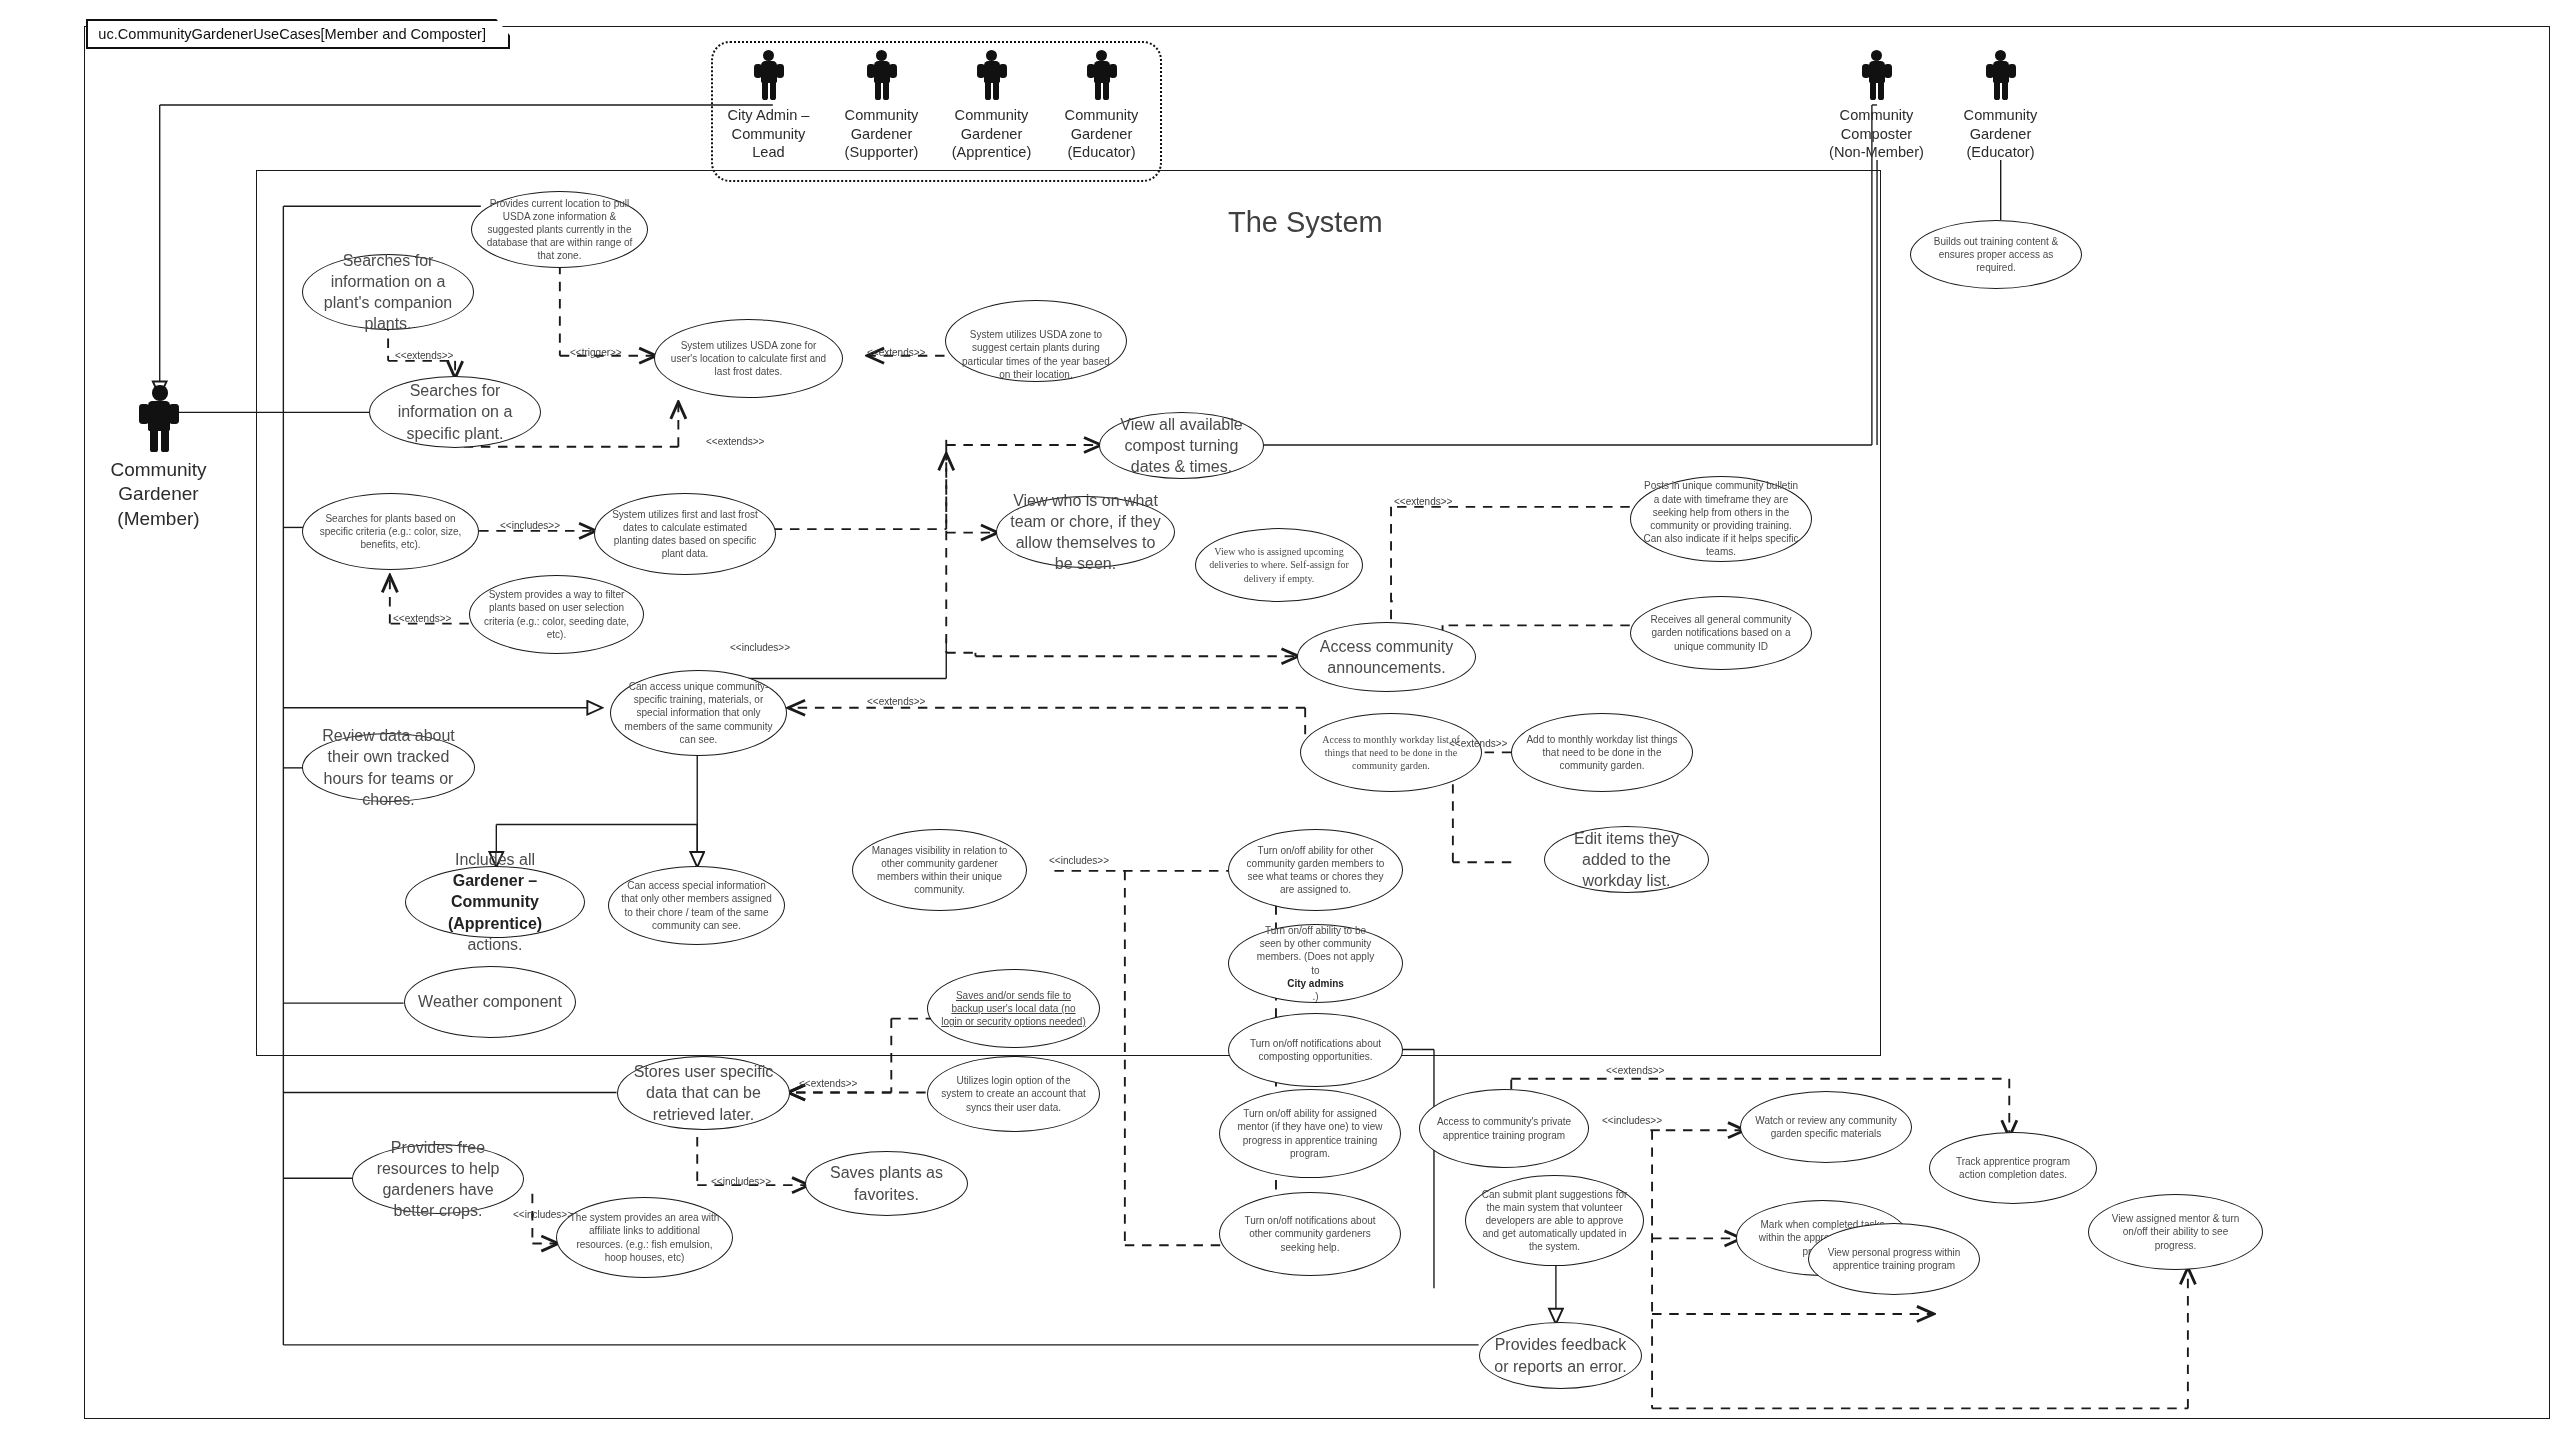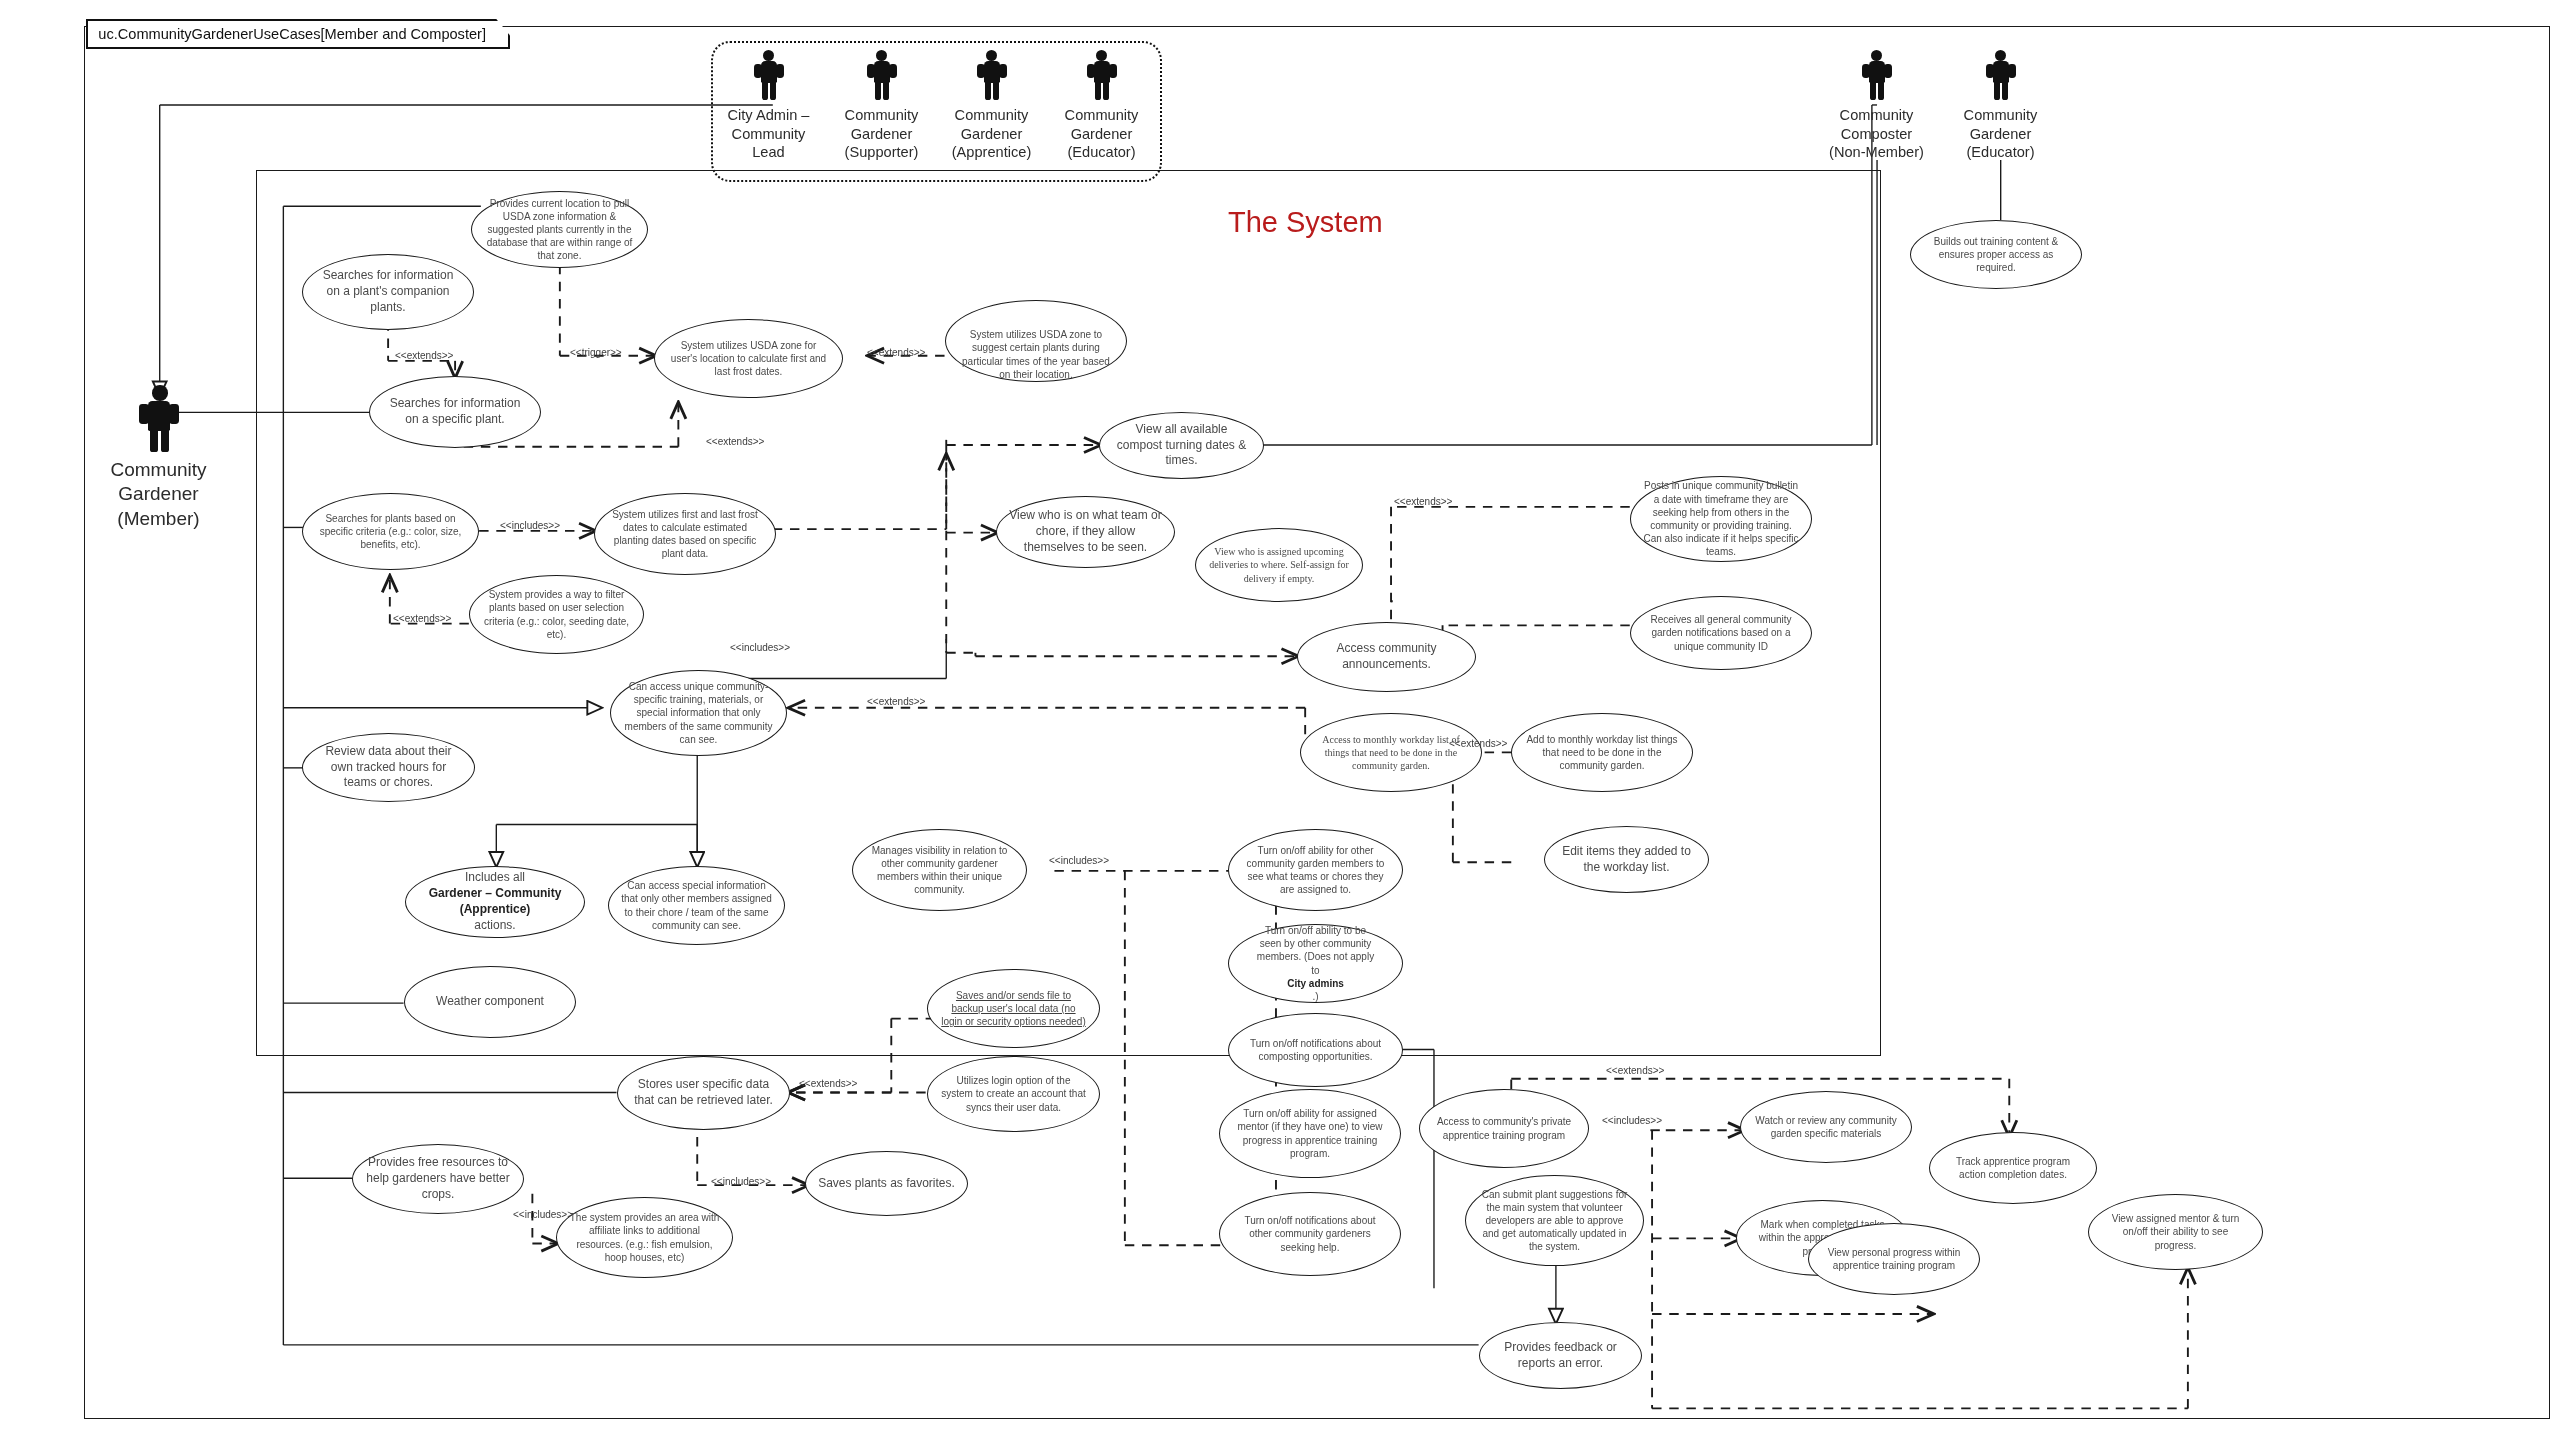--- a/index.html
+++ b/index.html
@@ -2,21 +2,21 @@
 <html style="font-size:13.7px"><head>
 <meta charset="utf-8">
 <style>
   html,body{margin:0;padding:0;background:#ffffff;}
   body{font-family:"Liberation Sans",sans-serif;color:#3d3d3d;}
   #canvas{position:relative;width:2576px;height:1449px;background:#fff;overflow:hidden;}
   svg.layer{position:absolute;left:0;top:0;width:2576px;height:1449px;overflow:visible;}
   .uc{position:absolute;border:1.4px solid #1a1a1a;border-radius:50%;background:#fff;
       display:flex;align-items:center;justify-content:center;text-align:center;
       box-sizing:border-box;}
-  .uc span{display:block;padding:0 12px;line-height:1.32;color:#4a4a4a;font-size:12px;}
+  .uc span{display:block;padding:0 12px;line-height:1.32;color:#4a4a4a;font-size:16px;}
   .uc.small span{font-size:10px;}
   .actor{position:absolute;display:flex;flex-direction:column;align-items:center;width:129px;}
   .actor .glyph{width:29px;height:50px;position:relative;}
   .actor .glyph .head{position:absolute;left:9.4px;top:0;width:11px;height:11px;border-radius:50%;background:#111;}
   .actor .glyph .body{position:absolute;left:6.9px;top:11px;width:16.3px;height:22px;background:#111;border-radius:4.3px 4.3px 1.7px 1.7px;}
   .actor .glyph .armL{position:absolute;left:0px;top:13.7px;width:7.7px;height:14.6px;background:#111;border-radius:3.4px;}
   .actor .glyph .armR{position:absolute;left:22px;top:13.7px;width:7.7px;height:14.6px;background:#111;border-radius:3.4px;}
   .actor .glyph .legL{position:absolute;left:7.7px;top:31px;width:6px;height:19px;background:#111;border-radius:0 0 2.6px 2.6px;}
   .actor .glyph .legR{position:absolute;left:16.3px;top:31px;width:6px;height:19px;background:#111;border-radius:0 0 2.6px 2.6px;}
   .actor .nm{margin-top:6px;text-align:center;font-size:14.6px;line-height:1.28;color:#2b2b2b;}
@@ -28,21 +28,21 @@
   .actor.big .glyph .armR{left:30px;top:19px;width:10.3px;height:20px;}
   .actor.big .glyph .legL{left:11px;top:42px;width:7.7px;height:25px;}
   .actor.big .glyph .legR{left:22px;top:42px;width:7.7px;height:25px;}
   #frame{position:absolute;left:84px;top:26px;width:2464px;height:1391px;border:1.7px solid #1a1a1a;}
   #frame-tab{position:absolute;left:86px;top:19px;height:26px;background:#fff;border:2.6px solid #111;
       padding:0 22px 0 10.3px;display:flex;align-items:center;font-size:14.6px;color:#111;
       clip-path:polygon(0 0,calc(100% - 13.7px) 0,100% 55%,100% 100%,0 100%);}
   #actor-group-box{position:absolute;left:711px;top:41px;width:447px;height:137px;
       border:2.6px dotted #111;border-radius:19px;}
   #system-box{position:absolute;left:256px;top:170px;width:1623px;height:884px;border:1.5px solid #1a1a1a;}
-  #system-title{position:absolute;left:1228px;top:206px;font-size:29px;color:#b91c1c;}
+  #system-title{position:absolute;left:1228px;top:206px;font-size:29px;color:#404040;}
   .stereo{position:absolute;font-size:10px;color:#3d3d3d;white-space:nowrap;}
   .bold{font-weight:bold;color:#222;}
 </style>
 </head>
 <body>
 
 <div id="canvas">
 
   <div id="frame"></div>
   <div id="frame-tab">uc.CommunityGardenerUseCases[Member and Composter]</div>

